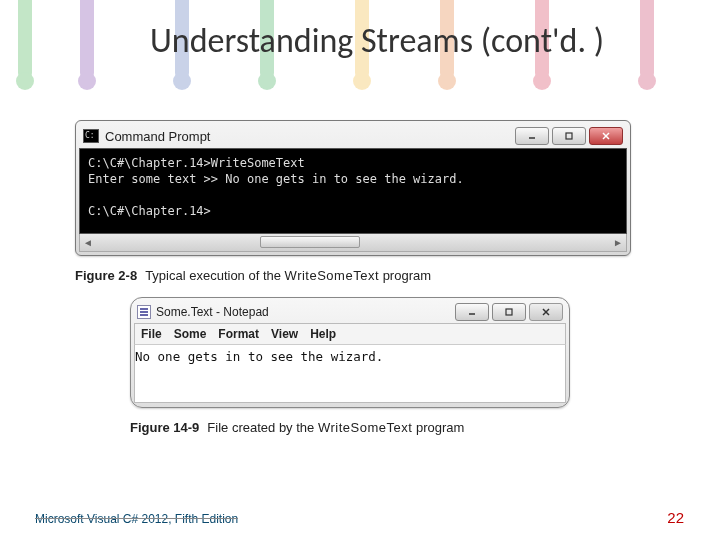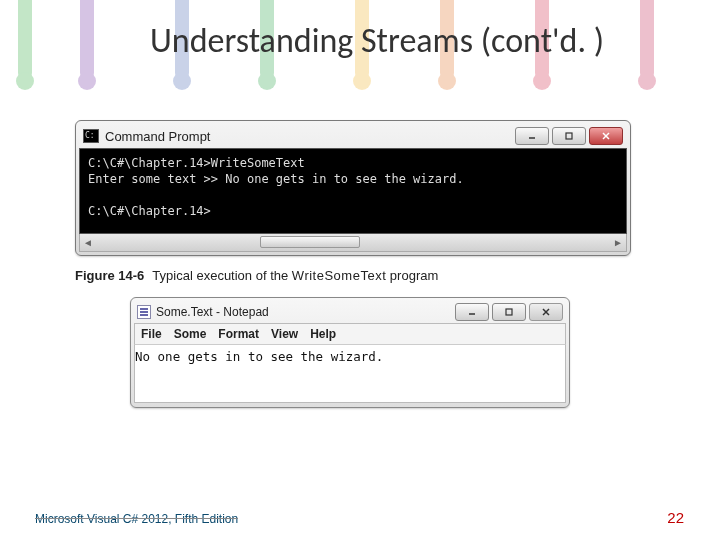--- a/index.html
+++ b/index.html
@@ -134,21 +134,21 @@
     color: #222;
     margin: 12px 0 14px 0;
   }
   .caption .fignum { font-weight: 700; margin-right: 8px; }
   .caption .prog { letter-spacing: 0.5px; }
   
   .np-window {
     width: 440px;
     margin-left: 55px;
     border: 1px solid #888;
-    border-radius: 6px;
+    border-radius: 12px;
     background: linear-gradient(#f7f7f7,#dedede);
     padding: 3px 3px 4px 3px;
     box-shadow: 0 1px 2px rgba(0,0,0,0.2);
   }
   .np-titlebar {
     height: 22px;
     display: flex;
     align-items: center;
     padding: 0 3px;
   }
@@ -255,21 +255,21 @@
 
 C:\C#\Chapter.14&gt;</div>
     <div class="cmd-scroll">
       <div class="arrow">◄</div>
       <div class="thumb"></div>
       <div class="arrow" style="margin-left:auto">►</div>
     </div>
   </div>
 
   <div class="caption">
-    <span class="fignum">Figure 14-6</span><span>Typical execution of the </span><span class="prog">WriteSomeText</span><span> program</span>
+    <span class="fignum">Figure 2-8</span><span>Typical execution of the </span><span class="prog">WriteSomeText</span><span> program</span>
   </div>
 
   <div class="np-window">
     <div class="np-titlebar">
       <div class="np-icon"></div>
       <div class="np-title">Some.Text - Notepad</div>
       <div class="win-btns">
         <div class="win-btn">
             <svg viewBox="0 0 10 10">
               <line x1="2" y1="7" x2="8" y2="7" stroke="#333" stroke-width="1.5"></line>
@@ -291,17 +291,20 @@
     <div class="np-menubar" id="np-menu">
         <span>File</span>
         <span>Some</span>
         <span>Format</span>
         <span>View</span>
         <span>Help</span>
       </div>
     <div class="np-body">No one gets in to see the wizard.</div>
   </div>
 
+  <div class="caption" style="margin-left:55px">
+    <span class="fignum">Figure 14-9</span><span>File created by the </span><span class="prog">WriteSomeText</span><span> program</span>
+  </div>
 
 </div>
 
 <div class="footer-left">Microsoft Visual C# 2012, Fifth Edition</div>
 <div class="footer-right">22</div>
 
 </body></html>

